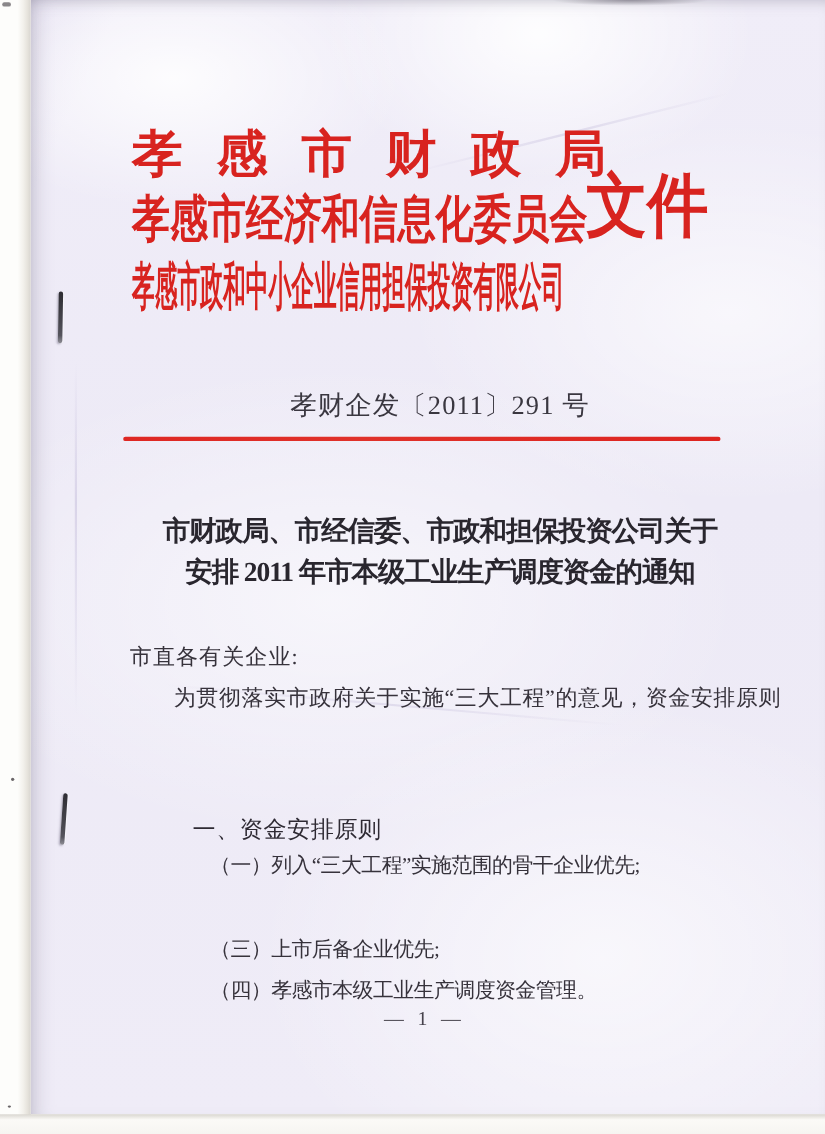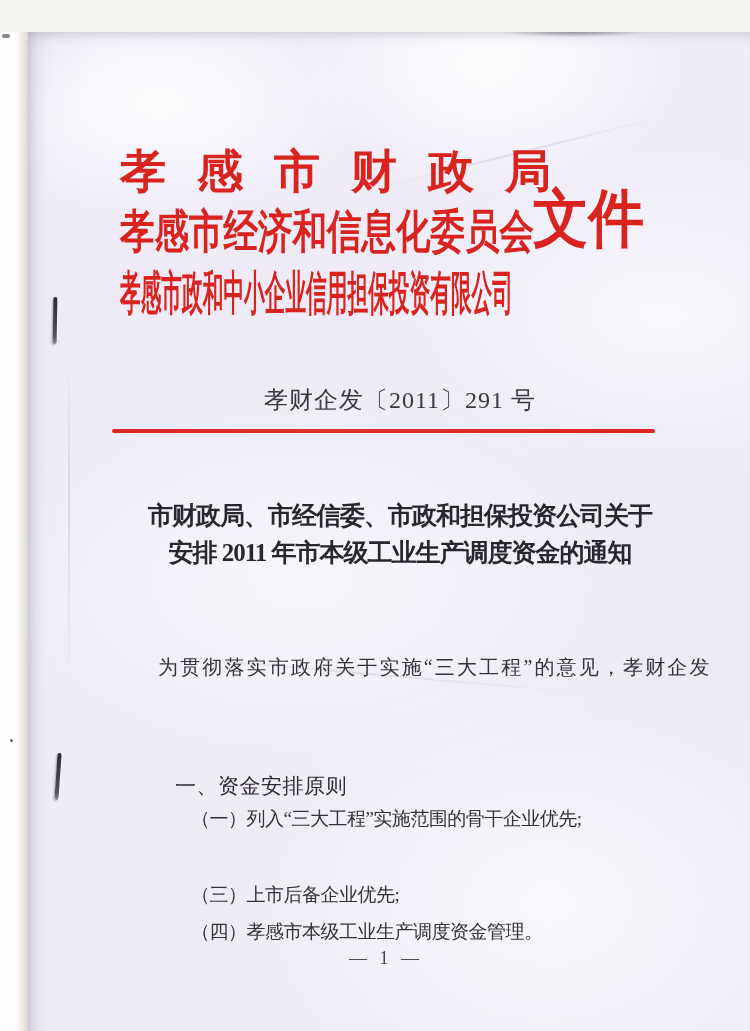--- a/index.html
+++ b/index.html
@@ -3,21 +3,21 @@
 <meta charset="utf-8">
 <style>
   html, body { margin: 0; padding: 0; }
   body {
     width: 750px; height: 1031px;
     background: #f4f3ef;
     overflow: hidden;
     position: relative;
     font-family: "Liberation Serif", "DejaVu Serif", serif;
   }
-  .scan { position: absolute; inset: 0; margin-top: 32px; }
+  .scan { position: absolute; inset: 0; }
 
   
   .gutter-left {
     position: absolute; left: 0; top: 0; width: 28px; height: 1031px;
     background: linear-gradient(90deg, #fdfdfb 0px, #fdfdfb 16px, #f3f1ec 21px, #e6e3dc 25px, #d8d5cf 28px);
   }
   .speck { position: absolute; background: #6a6668; border-radius: 50%; }
   .speck-1 { left: 10px; top: 707px; width: 3px; height: 3px; }
   .speck-2 { left: 7px;  top: 1005px; width: 3px; height: 2px; }
   .speck-3 { left: 2px;  top: 2px; width: 8px; height: 4px; background:#8a8789; border-radius:2px; }
@@ -162,23 +162,24 @@
 
     <div class="doc-number">孝财企发〔2011〕291 号</div>
 
     <div class="red-rule"></div>
 
     <div class="title">
       <div>市财政局、市经信委、市政和担保投资公司关于</div>
       <div>安排 2011 年市本级工业生产调度资金的通知</div>
     </div>
 
+    <div class="salutation">市直各有关企业:</div>
 
     <div class="para">
-      <div class="pl pl1">为贯彻落实市政府关于实施“三大工程”的意见，孝财企发</div>
+      <div class="pl pl1">为贯彻落实市政府关于实施“三大工程”的意见，资金安排原则</div>
     </div>
 
     <div class="sec-heading">一、资金安排原则</div>
 
     <div class="item item-1">（一）列入“三大工程”实施范围的骨干企业优先;</div>
     <div class="item item-3">（三）上市后备企业优先;</div>
     <div class="item item-4">（四）孝感市本级工业生产调度资金管理。</div>
 
     <div class="page-number">— 1 —</div>
   </div>

